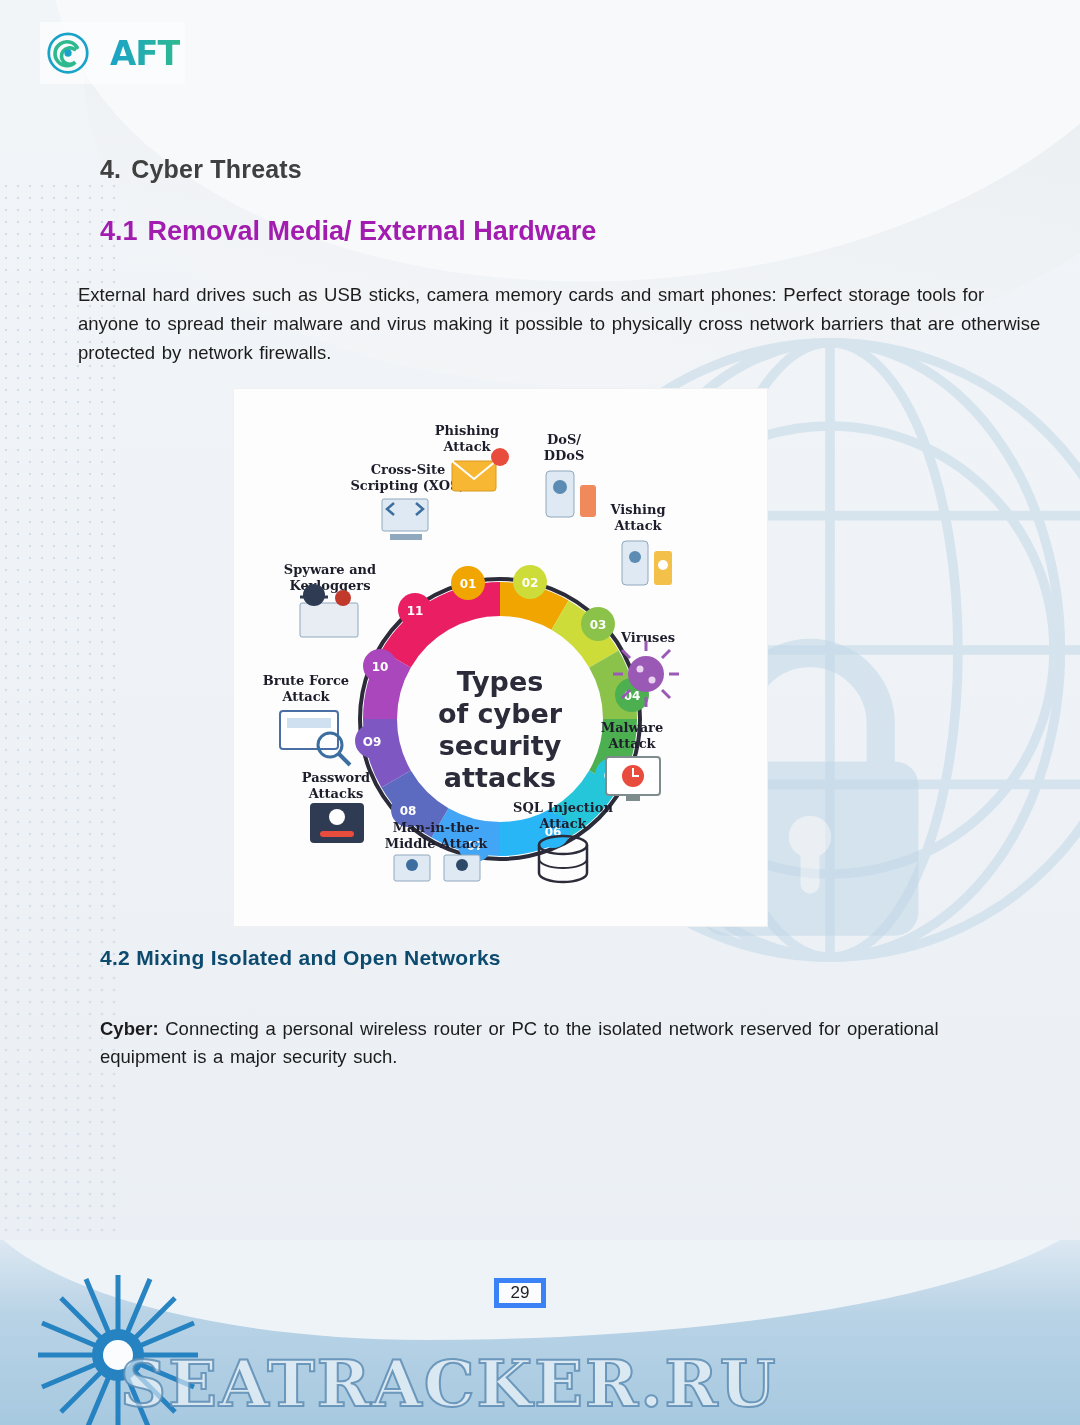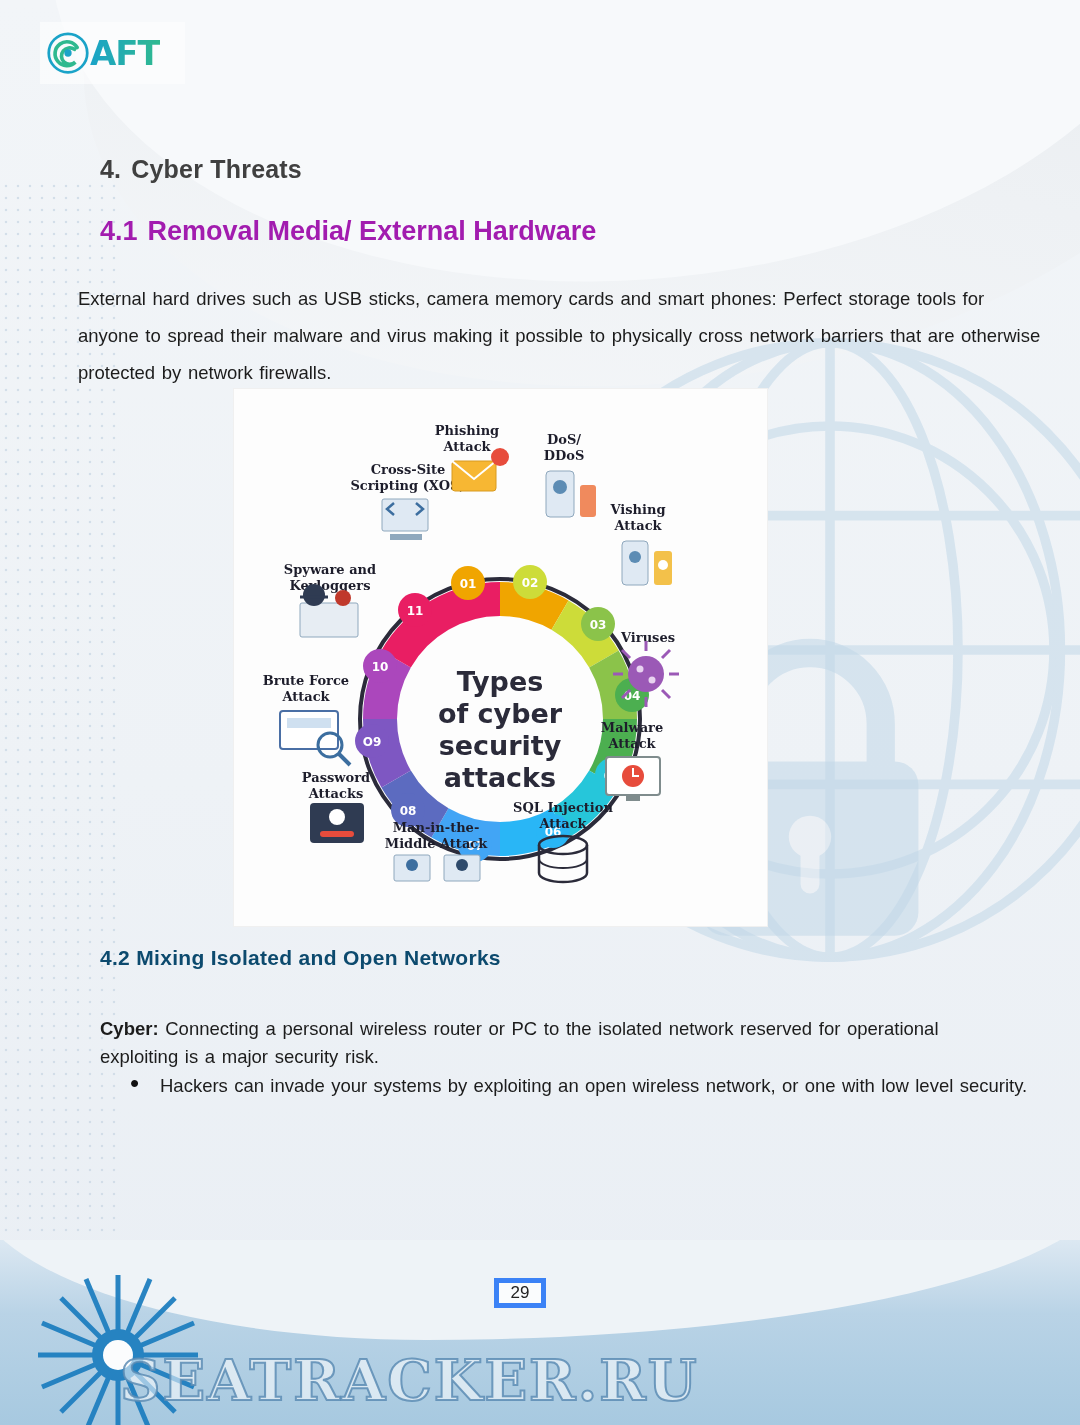--- a/index.html
+++ b/index.html
@@ -72,21 +72,21 @@
   
   .logo-box {
     position: absolute;
     left: 40px;
     top: 22px;
     width: 145px;
     height: 62px;
     background: rgba(255,255,255,.55);
     display: flex;
     align-items: center;
-    gap: 0;
+    gap: 20px;
     padding-left: 6px;
     box-sizing: border-box;
   }
   .logo-mark { width: 44px; height: 44px; flex: 0 0 auto; }
   .logo-text {
     font-family: "DejaVu Sans", sans-serif;
     font-size: 34px;
     font-weight: 700;
     letter-spacing: -1px;
     background: linear-gradient(90deg,#1aa3c8,#2fb98f);
@@ -123,21 +123,21 @@
   }
   .num-gap { display: inline-block; width: 10px; }
 
   p.body-text {
     position: absolute;
     left: 78px;
     top: 280px;
     width: 965px;
     margin: 0;
     font-size: 18.5px;
-    line-height: 37px;
+    line-height: 29px;
     color: #1c1c1c;
     word-spacing: 1.5px;
   }
 
   
   .figure {
     position: absolute;
     left: 233px;
     top: 388px;
     width: 533px;
@@ -223,23 +223,23 @@
     position: absolute;
     left: 28px;
     bottom: -20px;
     width: 180px;
     height: 180px;
     opacity: .95;
   }
   .watermark {
     position: absolute;
     left: 120px;
-    bottom: 12px;
+    bottom: 4px;
     font-family: "DejaVu Serif", serif;
-    font-size: 56px;
+    font-size: 64px;
     font-weight: 700;
     letter-spacing: 2px;
     color: rgba(255,255,255,.55);
     -webkit-text-stroke: 2px rgba(92,140,180,.85);
     white-space: nowrap;
   }
   .page-number {
     position: absolute;
     left: 494px;
     bottom: 117px;
@@ -495,25 +495,24 @@
         <path d="M160 126 l-7 -6 l7 -6" fill="none" stroke="#3c6e9f" stroke-width="2.5"></path>
         <path d="M182 114 l7 6 l-7 6" fill="none" stroke="#3c6e9f" stroke-width="2.5"></path>
         <rect x="156" y="145" width="32" height="6" fill="#8fa8bd"></rect>
       </g>
     </svg>
   </div>
 
   <h2 class="doc-h2b">4.2 Mixing Isolated and Open Networks</h2>
 
   <p class="risk-text">
-    <span class="risk-label">Cyber:</span><span> Connecting a personal wireless router or PC to the isolated network  reserved  for operational exploiting is  a  major security  risk.</span>
+    <span class="risk-label">Cyber:</span><span> Connecting a personal wireless router or PC to the isolated network  reserved  for operational equipment is  a  major security  such.</span>
   </p>
 
   <ul class="bullets">
-    <li>Hackers can invade your systems by exploiting an open wireless network, or one with low level security.</li>
   </ul>
 </div>
 
 <div class="footer">
   <div class="footer-band"></div>
   <div class="footer-wave"></div>
   <svg class="footer-sun" viewBox="0 0 180 180">
     <g stroke="#1f7fc0" stroke-width="5">
       <g>
         <line x1="90" y1="10" x2="90" y2="170"></line>

